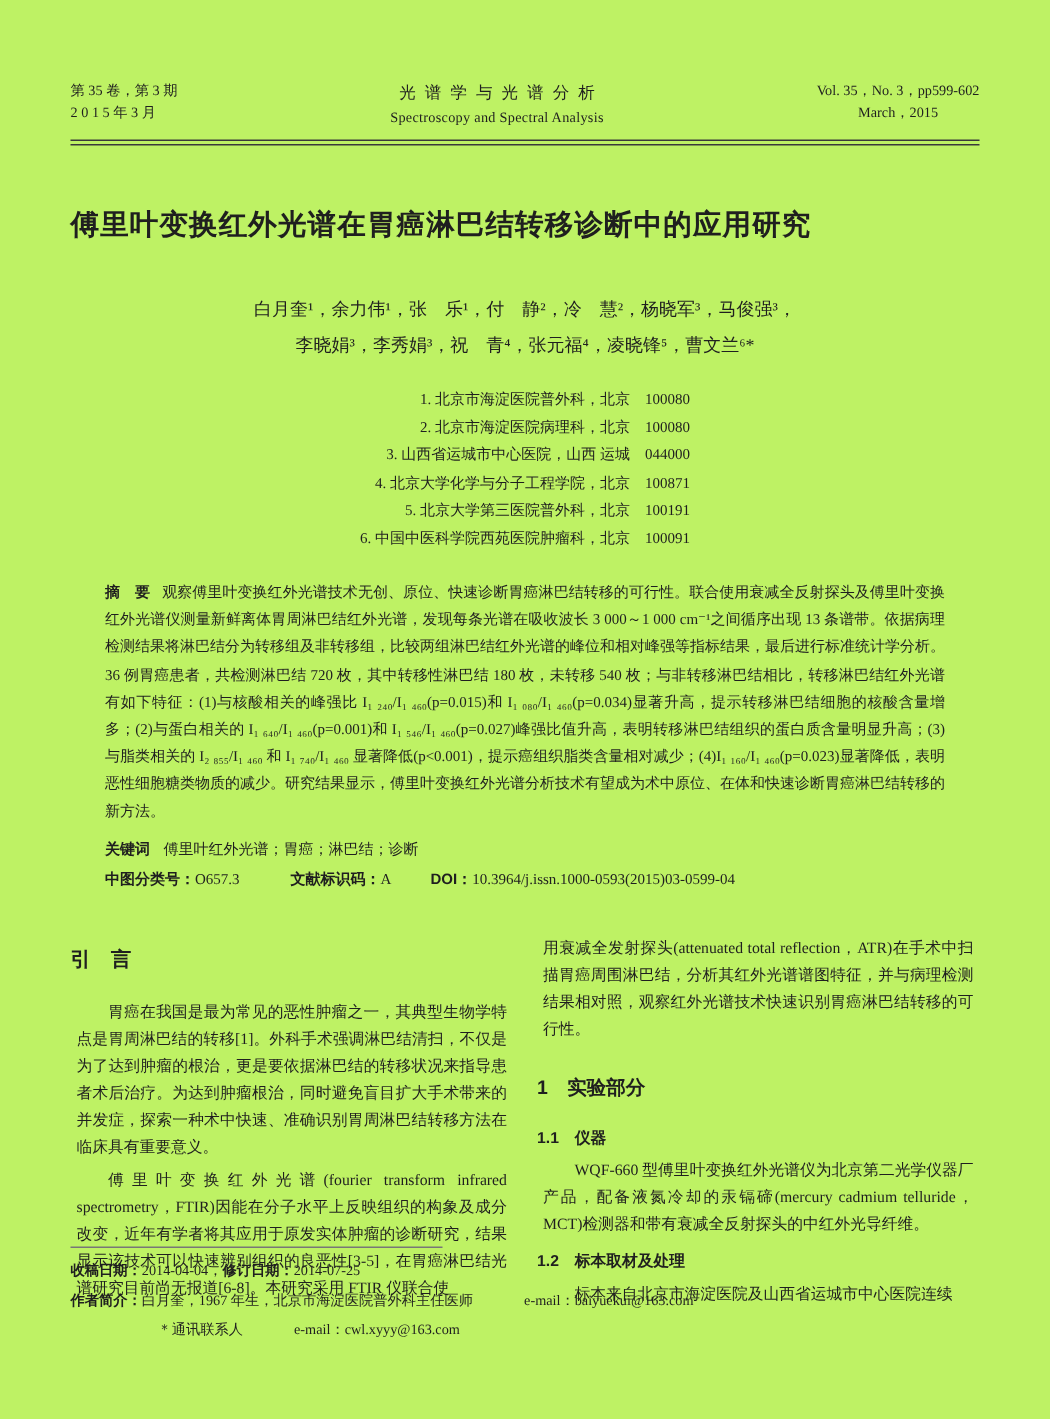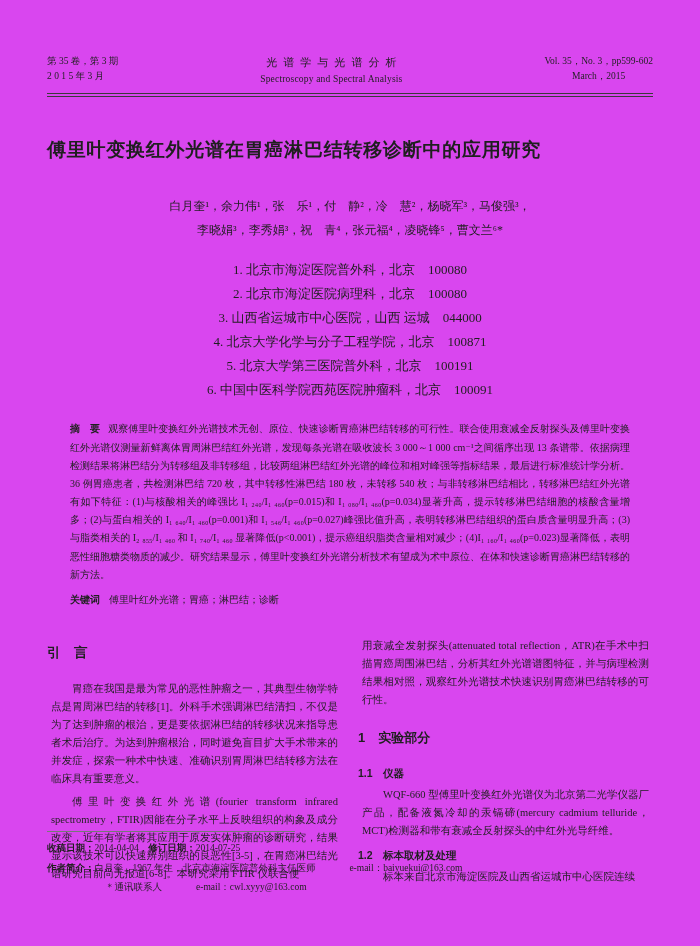--- a/index.html
+++ b/index.html
@@ -1,37 +1,37 @@
 <!DOCTYPE html>
 <html><head>
 <meta charset="utf-8">
 <style>
   html,body{margin:0;padding:0;background:#e8e8e8;}
   .page{
-    width:700px;height:946px;background:#d946ef;margin:0 auto;
+    width:700px;height:946px;background:#bef264;margin:0 auto;
     position:relative;overflow:hidden;
     font-family:"Liberation Serif","DejaVu Serif",serif;
     color:#1f1f1f;
     box-sizing:border-box;
   }
   .inner{padding:54px 47px 0 47px;}
 
   
   .jheader{display:flex;justify-content:space-between;align-items:flex-start;font-size:9.5px;line-height:1.55;}
   .jh-left{text-align:left;white-space:nowrap;}
   .jh-center{text-align:center;}
   .jh-center .cn{font-size:11px;letter-spacing:0.55em;margin-left:0.55em;}
   .jh-center .en{font-size:9.5px;letter-spacing:0.02em;margin-top:1px;}
   .jh-right{text-align:center;white-space:nowrap;}
   .double-rule{margin-top:6px;height:2.5px;border-top:1.6px solid #3a3a3a;border-bottom:1px solid #3a3a3a;}
 
   
   .title{margin-top:40px;font-size:19px;font-weight:bold;letter-spacing:0.04em;}
   .authors{margin-top:32px;text-align:center;font-size:12px;line-height:1.95;}
-  .affils{width:fit-content;margin:16px auto 0 auto;font-size:13px;line-height:1.85;text-align:center;}
+  .affils{width:fit-content;margin:16px auto 0 auto;font-size:10px;line-height:1.85;text-align:right;}
 
   
   .abstract{margin-top:18px;padding:0 23px;font-size:10px;line-height:1.82;text-align:justify;}
   .abstract .lbl{font-weight:bold;font-family:"Liberation Sans","DejaVu Sans",sans-serif;font-size:10px;margin-right:0.8em;}
   .kwline{padding:0 23px;margin-top:7px;font-size:10px;line-height:1.8;}
   .kwline .lbl{font-weight:bold;font-family:"Liberation Sans","DejaVu Sans",sans-serif;margin-right:0.9em;}
   .metaline{padding:0 23px;margin-top:2px;font-size:10px;line-height:1.8;display:flex;gap:0;}
   .metaline .lbl{font-weight:bold;font-family:"Liberation Sans","DejaVu Sans",sans-serif;}
   .metaline .sep{width:34px;}
   .metaline .sep2{width:26px;}
@@ -91,20 +91,30 @@
     </div>
 
     <div class="abstract">
       <span class="lbl">摘　要</span><span>观察傅里叶变换红外光谱技术无创、原位、快速诊断胃癌淋巴结转移的可行性。联合使用衰减全反射探头及傅里叶变换红外光谱仪测量新鲜离体胃周淋巴结红外光谱，发现每条光谱在吸收波长 3 000～1 000 cm⁻¹之间循序出现 13 条谱带。依据病理检测结果将淋巴结分为转移组及非转移组，比较两组淋巴结红外光谱的峰位和相对峰强等指标结果，最后进行标准统计学分析。36 例胃癌患者，共检测淋巴结 720 枚，其中转移性淋巴结 180 枚，未转移 540 枚；与非转移淋巴结相比，转移淋巴结红外光谱有如下特征：(1)与核酸相关的峰强比 I₁ ₂₄₀/I₁ ₄₆₀(p=0.015)和 I₁ ₀₈₀/I₁ ₄₆₀(p=0.034)显著升高，提示转移淋巴结细胞的核酸含量增多；(2)与蛋白相关的 I₁ ₆₄₀/I₁ ₄₆₀(p=0.001)和 I₁ ₅₄₆/I₁ ₄₆₀(p=0.027)峰强比值升高，表明转移淋巴结组织的蛋白质含量明显升高；(3)与脂类相关的 I₂ ₈₅₅/I₁ ₄₆₀ 和 I₁ ₇₄₀/I₁ ₄₆₀ 显著降低(p&lt;0.001)，提示癌组织脂类含量相对减少；(4)I₁ ₁₆₀/I₁ ₄₆₀(p=0.023)显著降低，表明恶性细胞糖类物质的减少。研究结果显示，傅里叶变换红外光谱分析技术有望成为术中原位、在体和快速诊断胃癌淋巴结转移的新方法。</span>
     </div>
 
     <div class="kwline">
       <span class="lbl">关键词</span><span>傅里叶红外光谱；胃癌；淋巴结；诊断</span>
     </div>
 
+    <div class="metaline">
+      <span class="lbl">中图分类号：</span>
+        <span>O657.3</span>
+      <span class="sep"></span>
+      <span class="lbl">文献标识码：</span>
+        <span>A</span>
+      <span class="sep2"></span>
+      <span class="lbl">DOI：</span>
+        <span>10.3964/j.issn.1000-0593(2015)03-0599-04</span>
+    </div>
 
     <div class="columns">
       <div class="col">
         <div class="intro-heading">引　言</div>
         <p>胃癌在我国是最为常见的恶性肿瘤之一，其典型生物学特点是胃周淋巴结的转移[1]。外科手术强调淋巴结清扫，不仅是为了达到肿瘤的根治，更是要依据淋巴结的转移状况来指导患者术后治疗。为达到肿瘤根治，同时避免盲目扩大手术带来的并发症，探索一种术中快速、准确识别胃周淋巴结转移方法在临床具有重要意义。</p>
         <p>傅里叶变换红外光谱(fourier transform infrared spectrometry，FTIR)因能在分子水平上反映组织的构象及成分改变，近年有学者将其应用于原发实体肿瘤的诊断研究，结果显示该技术可以快速辨别组织的良恶性[3-5]，在胃癌淋巴结光谱研究目前尚无报道[6-8]。本研究采用 FTIR 仪联合使</p>
       </div>
       <div class="col">
         <p class="noindent">用衰减全发射探头(attenuated total reflection，ATR)在手术中扫描胃癌周围淋巴结，分析其红外光谱谱图特征，并与病理检测结果相对照，观察红外光谱技术快速识别胃癌淋巴结转移的可行性。</p>
         <div class="sec-heading">1　实验部分</div>

